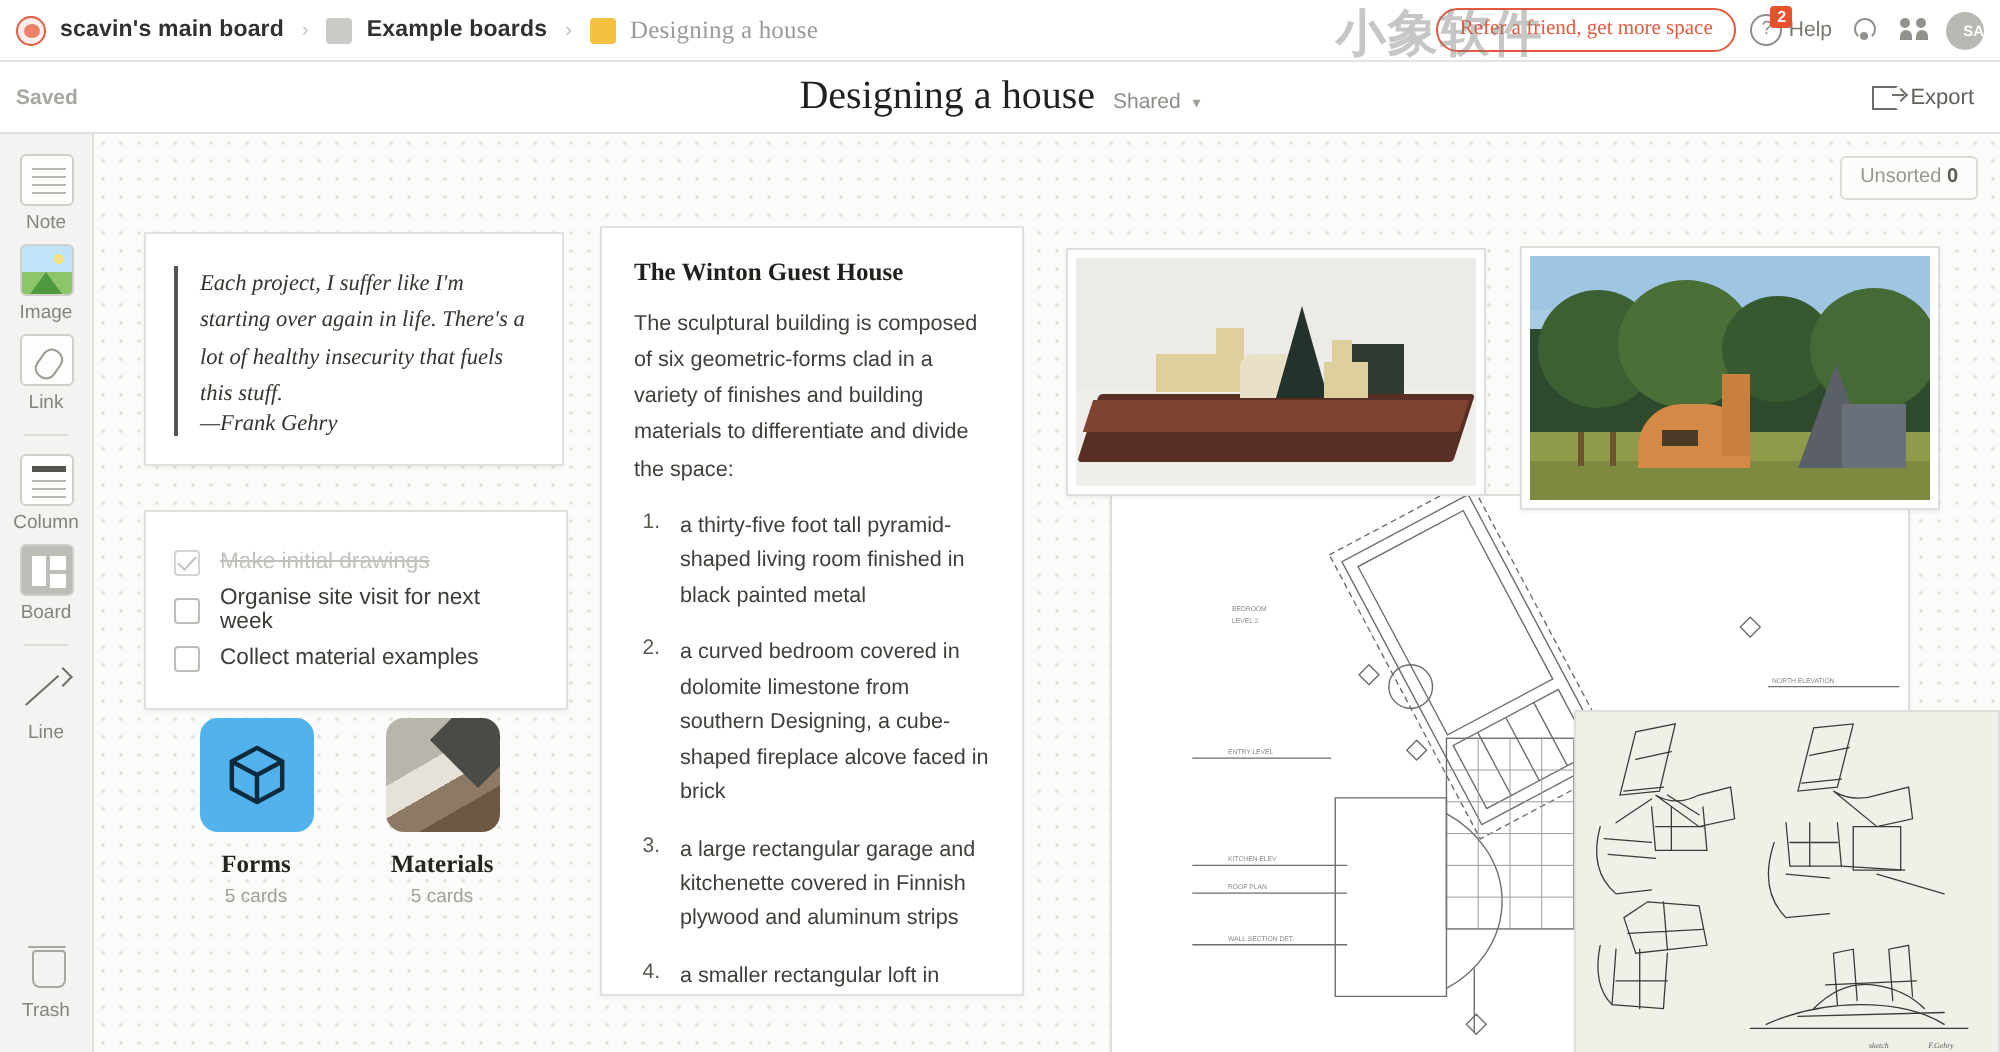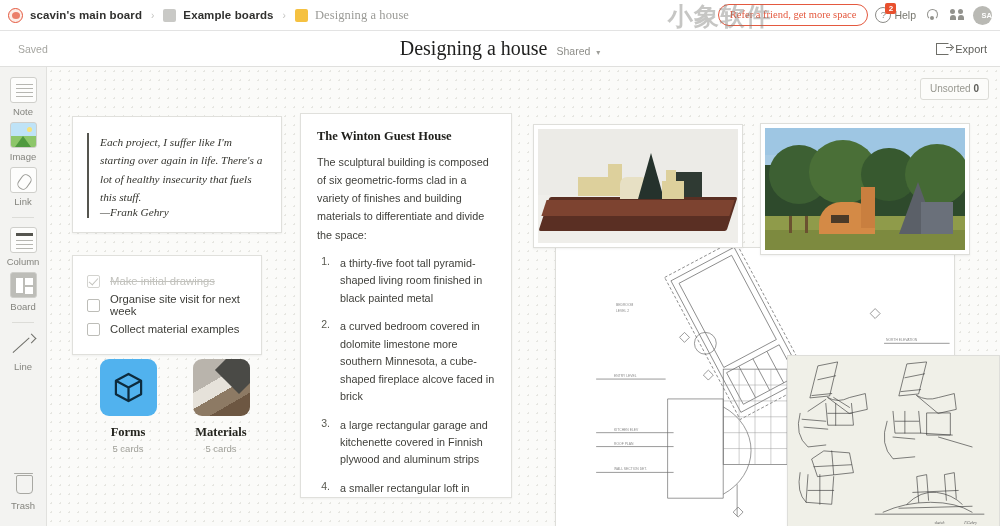--- a/index.html
+++ b/index.html
@@ -74,21 +74,21 @@
     font-size:25px; color:rgba(120,120,115,.42);
     font-weight:bold; letter-spacing:1px; pointer-events:none; white-space:nowrap;
   }
 
   
   .titlebar {
     height: 36px; width:1000px; background:#fff;
     border-bottom: 1px solid #e0e0de;
     display:flex; align-items:center; position:relative;
   }
-  .saved { font-size:10.5px; color:#a6a6a1; margin-left:18px; }
+  .saved { font-size:10.5px; color:#a6a6a1; margin-left:8px;font-weight:bold; }
   .board-title-wrap {
     position:absolute; left:0; right:0; display:flex;
     align-items:baseline; justify-content:center; gap:9px;
   }
   .board-title { font-family:"Liberation Serif", serif; font-size:20px; color:#1f1f1e; }
   .shared-lbl { font-size:10.5px; color:#8d8d88; }
   .caret { font-size:8px; color:#9e9e99; margin-left:3px;}
   .export-btn {
     position:absolute; right:13px; display:flex; align-items:center; gap:6px;
   }
@@ -150,21 +150,21 @@
   
   .quote-card { left:25px; top:49px; width:210px; padding:16px 14px 14px; }
   .quote-inner { border-left:2.5px solid #55554f; padding-left:11px; }
   .quote-inner p {
     font-family:"Liberation Serif", serif; font-style:italic;
     font-size:11.3px; line-height:1.62; color:#35352f;
   }
   .quote-attr { font-family:"Liberation Serif", serif; font-style:italic; font-size:11.3px; color:#35352f; }
 
   
-  .check-card { left:25px; top:188px; width:190px; padding:13px 14px; }
+  .check-card { left:25px; top:188px; width:212px; padding:13px 14px; }
   .check-row { display:flex; align-items:center; gap:10px; height:24px; }
   .cbox { width:13px;height:13px;border:1.4px solid #bdbdb8;border-radius:2px;flex:none;position:relative;background:#fff;}
   .cbox.on { border-color:#d3d3cf; }
   .cbox.on::after{content:"";position:absolute;left:3.2px;top:.5px;width:4px;height:8px;border-right:1.6px solid #c4c4bf;border-bottom:1.6px solid #c4c4bf;transform:rotate(42deg);}
   .ctxt { font-size:11.3px; color:#3c3c37; }
   .ctxt.done { color:#c2c2bd; text-decoration:line-through; }
 
   
   .tile { position:absolute; width:88px; text-align:center; }
   .tile .thumb { width:57px;height:57px;border-radius:9px;margin:0 auto 9px; position:relative; overflow:hidden;}
@@ -360,21 +360,21 @@
     <div class="card article-card">
       <h3>The Winton Guest House</h3>
       <p class="intro">The sculptural building is composed of six geometric-forms clad in a variety of finishes and building materials to differentiate and divide the space:</p>
       <ol>
         <li>
           <span class="num">1.</span>
           <span class="txt">a thirty-five foot tall pyramid-shaped living room finished in black painted metal</span>
         </li>
         <li>
           <span class="num">2.</span>
-          <span class="txt">a curved bedroom covered in dolomite limestone more southern Minnesota, a cube-shaped fireplace alcove faced in brick</span>
+          <span class="txt">a curved bedroom covered in dolomite limestone from southern Designing, a cube-shaped fireplace alcove faced in brick</span>
         </li>
         <li>
           <span class="num">3.</span>
           <span class="txt">a large rectangular garage and kitchenette covered in Finnish plywood and aluminum strips</span>
         </li>
         <li>
           <span class="num">4.</span>
           <span class="txt">a smaller rectangular loft in galvanized steel is supported by column clad in the same material</span>
         </li>
 

